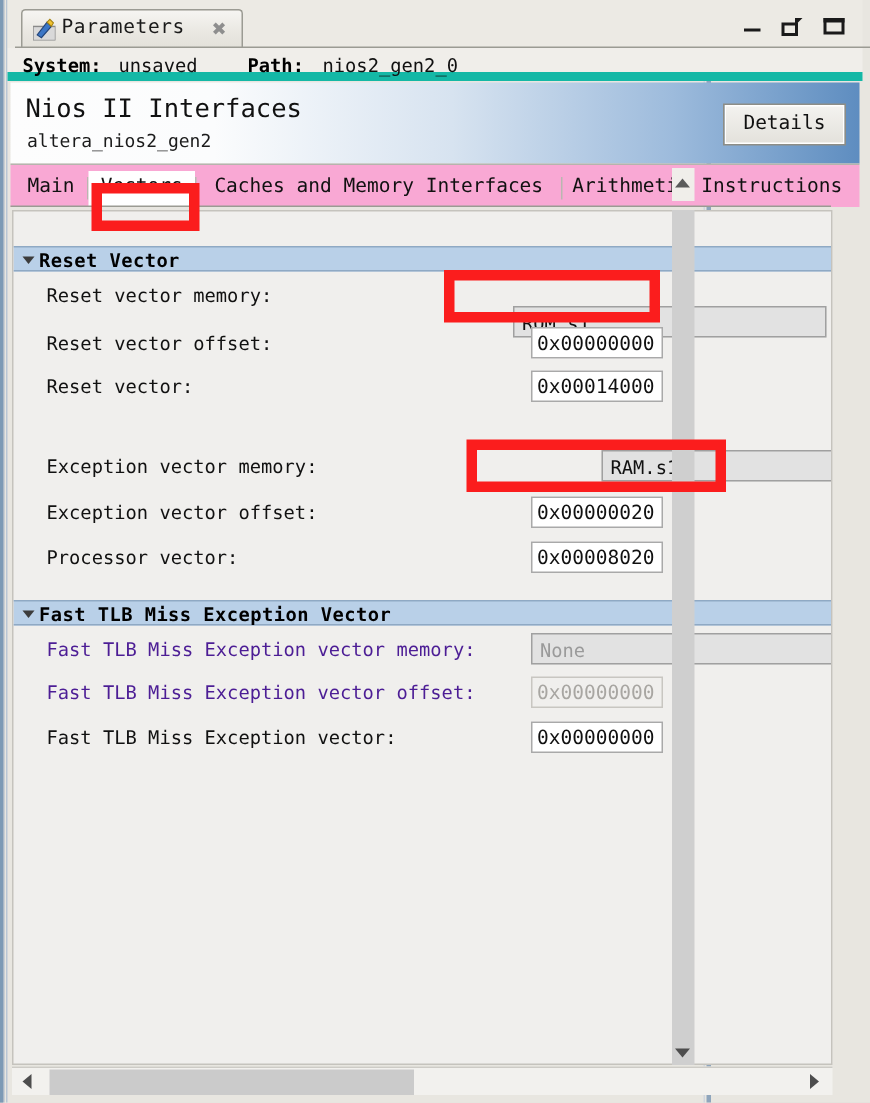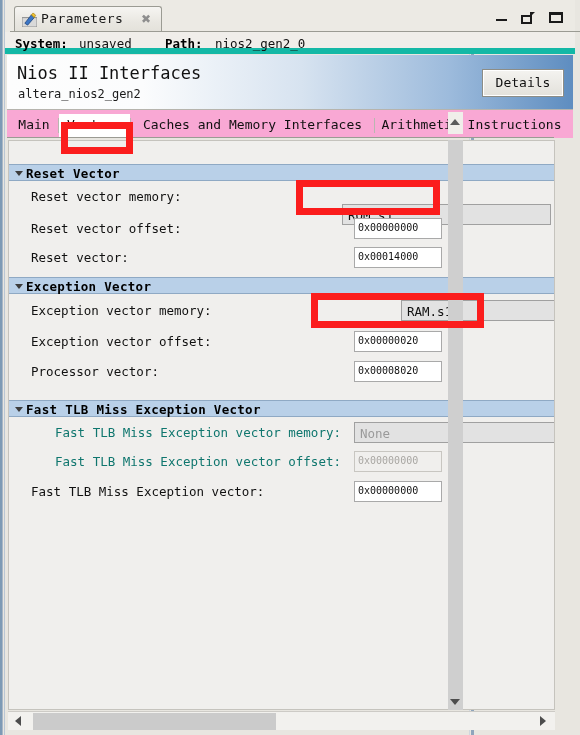--- a/index.html
+++ b/index.html
@@ -171,21 +171,21 @@
   .grp-title{
     position:absolute;left:17px;top:1px;font-weight:bold;font-size:12.5px;
     font-family:"DejaVu Sans Mono",monospace;color:#000;letter-spacing:.3px;
   }
 
   .row{position:absolute;left:0;width:547px;height:22px;}
   .row-label{
     position:absolute;top:3px;font-size:12.5px;
     font-family:"DejaVu Sans Mono",monospace;color:#111;
   }
-  .row-label.dim{color:#0f766e;margin-left:24px;}
+  .row-label.dim{color:#4c1d95;}
 
   
   .combo{
     position:absolute;height:21px;
     background:#e2e2e2;
     border:1px solid #a0a0a0;
     box-sizing:border-box;
   }
   .combo-text{
     position:absolute;left:5px;top:3px;font-size:12.5px;
@@ -194,21 +194,21 @@
   .combo-text.dis{color:#9a9a9a;}
 
   
   .tfield{
     position:absolute;height:21px;width:88px;
     background:#ffffff;border:1px solid #a9a9a9;
     box-sizing:border-box;
   }
   .tfield.dis{background:#f0efed;border:1px solid #c8c6c1;}
   .tfield span{
-    position:absolute;left:3px;top:3px;font-size:10px;
+    position:absolute;left:3px;top:3px;font-size:13px;
     font-family:"DejaVu Sans Mono",monospace;color:#111;
   }
   .tfield.dis span{color:#a8a6a2;}
 
   
   .redbox{position:absolute;border:7px solid #fb1d1d;box-sizing:border-box;}
 
   
   .hscroll{
     position:absolute;left:8px;bottom:5px;width:547px;height:19px;
@@ -294,24 +294,20 @@
         <div class="tfield" style="left: 345px; top: 0px;">
           <span>0x00000000</span>
         </div>
       </div>
       <div class="row" style="top: 106px;">
         <div class="row-label" style="left: 22px;">Reset vector:</div>
         <div class="tfield" style="left: 345px; top: 0px;">
           <span>0x00014000</span>
         </div>
       </div>
-      <div class="grp-head" style="top: 136px;">
-        <b class="grp-tri"></b>
-        <div class="grp-title">Exception Vector</div>
-      </div>
       <div class="row" style="top: 159px; text-align: right;">
         <div class="row-label" style="left: 22px;">Exception vector memory:</div>
         <div class="combo" style="left: 356px; width: 209px; top: 0px; margin-left: 36px;">
           <span class="combo-text">RAM.s1</span>
         </div>
       </div>
       <div class="row" style="top: 190px;">
         <div class="row-label" style="left: 22px;">Exception vector offset:</div>
         <div class="tfield" style="left: 345px; top: 0px;">
           <span>0x00000020</span>

